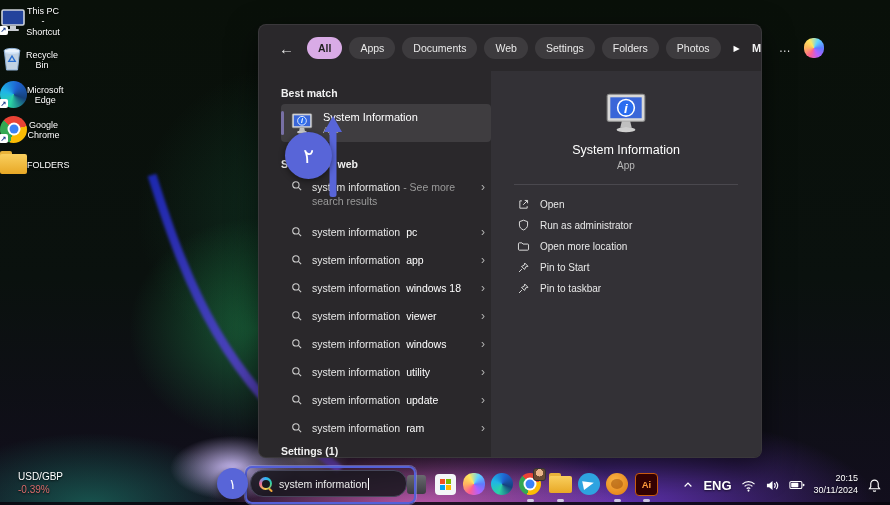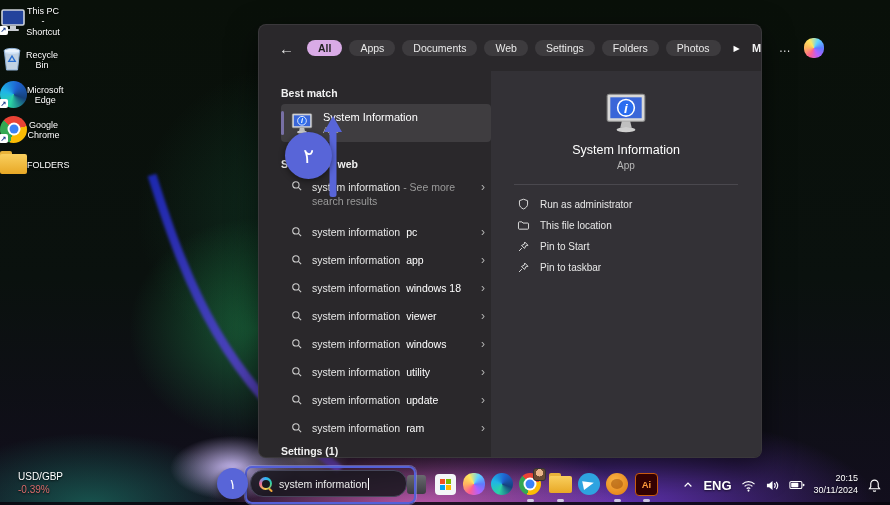--- a/index.html
+++ b/index.html
@@ -45,21 +45,21 @@
     text-shadow:0 1px 2px rgba(0,0,0,.8);}
   .fx-widget .chg{color:#d96a6a;}
 
   
   .panel{position:absolute;left:258px;top:24px;width:504px;height:434px;z-index:10;
     background:#2a282b;border:1px solid rgba(255,255,255,.08);border-radius:8px;
     box-shadow:0 10px 30px rgba(0,0,0,.55);box-sizing:border-box;}
   .tabbar{position:absolute;left:0;top:0;width:100%;height:46px;display:flex;align-items:center;
     padding:0 14px;box-sizing:border-box;gap:7px;}
   .back-btn{font-size:15px;color:#e8e8e8;margin:0 6px 0 6px;cursor:pointer;}
-  .pill{height:16px;padding:0 11px;border-radius:11px;background:#3d3b3e;color:#e9e9e9;
+  .pill{height:22px;padding:0 11px;border-radius:11px;background:#3d3b3e;color:#e9e9e9;
     font-size:10.5px;display:flex;align-items:center;cursor:pointer;white-space:nowrap;}
   .pill.active{background:#d9abe6;color:#1f1f1f;font-weight:bold;}
   .play-btn{color:#fff;font-size:8px;margin-left:6px;cursor:pointer;}
   .tab-right{margin-left:auto;display:flex;align-items:center;gap:12px;}
   .acct{width:20px;height:20px;border-radius:50%;display:flex;align-items:center;justify-content:center;
     font-size:11px;font-weight:bold;color:#f0f0f0;cursor:pointer;}
   .more-btn{color:#ddd;font-size:12px;letter-spacing:1px;cursor:pointer;}
   .copilot{width:20px;height:20px;border-radius:45%;cursor:pointer;
     background:conic-gradient(from 210deg,#ff5f8f,#ffb45f,#ffe75f,#5fd4ff,#5f7bff,#b45fff,#ff5f8f);}
 
@@ -324,29 +324,35 @@
         <text x="22" y="20" font-size="13" fill="#fff" text-anchor="middle" font-style="italic" font-weight="bold">i</text>
         <path d="M18 28 h8 l1.5 6 h-11 z" fill="#c0c0c0"></path>
         <ellipse cx="22" cy="36" rx="9" ry="2.5" fill="#cfcfcf"></ellipse>
       </svg>
       <div class="prev-title">System Information</div>
       <div class="prev-sub">App</div>
       <div class="prev-div"></div>
       <div class="actions">
         <div class="act-row">
           <svg width="13" height="13" viewBox="0 0 16 16">
+              <path d="M6 3.5H3.5v9h9V10 M9.5 3h3.5v3.5 M12.8 3.2 L7.6 8.4" fill="none" stroke="#ddd" stroke-width="1.2"></path>
+            </svg>
+          <span>Open</span>
+        </div>
+        <div class="act-row">
+          <svg width="13" height="13" viewBox="0 0 16 16">
               <path d="M8 1.5l5 1.8v4.2c0 3-2.2 4.8-5 6-2.8-1.2-5-3-5-6V3.3z" fill="none" stroke="#ddd" stroke-width="1.2"></path>
             </svg>
           <span>Run as administrator</span>
         </div>
         <div class="act-row">
           <svg width="13" height="13" viewBox="0 0 16 16">
               <path d="M1.8 4.5c0-.6.4-1 1-1h3.2l1.4 1.5h5.8c.6 0 1 .4 1 1v5.5c0 .6-.4 1-1 1H2.8c-.6 0-1-.4-1-1z" fill="none" stroke="#ddd" stroke-width="1.2"></path>
             </svg>
-          <span>This file location</span>
+          <span>Open more location</span>
         </div>
         <div class="act-row">
           <svg width="13" height="13" viewBox="0 0 16 16">
               <path d="M9.5 2.5l4 4-2.8.7-1.4 3.2-3.7-3.7 3.2-1.4z M6 10 L2.5 13.5" fill="none" stroke="#ddd" stroke-width="1.2"></path>
             </svg>
           <span>Pin to Start</span>
         </div>
         <div class="act-row">
           <svg width="13" height="13" viewBox="0 0 16 16">
               <path d="M9.5 2.5l4 4-2.8.7-1.4 3.2-3.7-3.7 3.2-1.4z M6 10 L2.5 13.5" fill="none" stroke="#ddd" stroke-width="1.2"></path>

